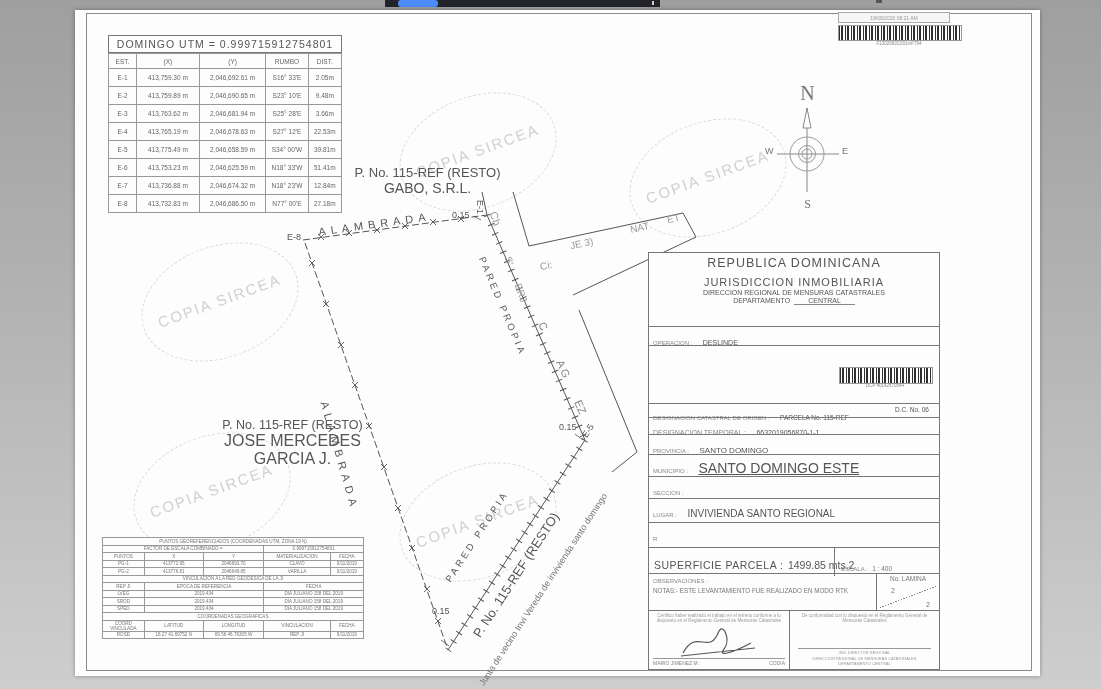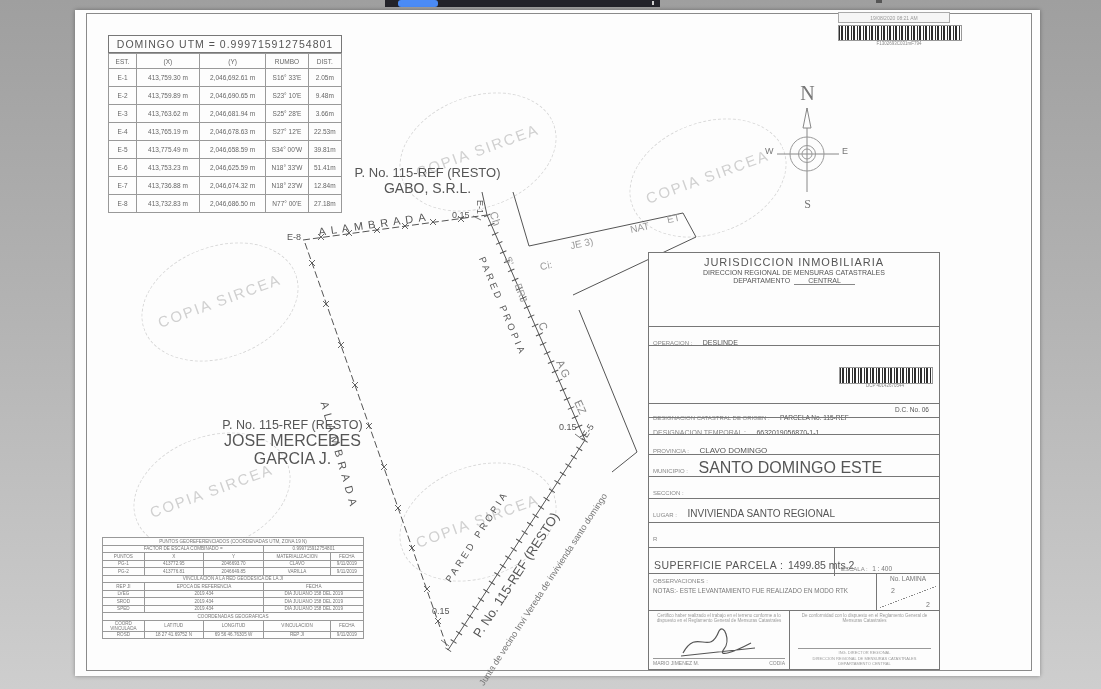--- a/index.html
+++ b/index.html
@@ -52,21 +52,21 @@
   .frag{color:#9a9a9a;}
 
   
   .tb{position:absolute;left:573px;top:242px;width:290px;height:416px;border:1px solid #777;background:#fdfdfd;color:#555;}
   .tb .row{position:absolute;left:0;right:0;border-top:1px solid #777;box-sizing:border-box;}
   .tb .row.first{border-top:none;}
   .tb .c{font-size:6px;color:#888;}
   .hdr{text-align:center;line-height:1.15;padding-top:3px;}
   .hdr .l1{font-size:12.5px;letter-spacing:1px;}
   .hdr .l2{font-size:10.5px;letter-spacing:1px;}
-  .hdr .l3{font-size:11px;letter-spacing:1px;}
+  .hdr .l3{font-size:11px;letter-spacing:1px;margin-top:6px;}
   .hdr .l4{font-size:7px;}
   .hdr .l5{font-size:7px;}
   .hdr .dep-val{border-bottom:1px solid #888;padding:0 14px;margin-left:4px;}
   .plano{text-align:center;font-size:10.5px;letter-spacing:2px;padding-top:5px;}
   .kv{padding:4px 4px 0 4px;}
   .kv .k{font-size:6px;color:#888;margin-right:6px;}
   .dcp-title{text-align:center;font-size:10px;letter-spacing:1px;padding-top:5px;}
   .barcode{background:repeating-linear-gradient(90deg,#2e2e2e 0 1px,#fff 1px 2px,#2e2e2e 2px 4px,#fff 4px 6px);}
   .bc1{position:absolute;left:190px;top:21px;width:92px;height:15px;border:1px solid #999;}
   .bc1-code{position:absolute;left:190px;top:37px;width:92px;text-align:center;font-size:4.5px;color:#888;}
@@ -342,20 +342,21 @@
               <td>69 56 46.76305 W</td>
               <td>REP JI</td>
               <td>9/11/2019</td>
             </tr>
           </tbody>
         </table>
     </div>
 
     <div class="tb">
       <div class="row first hdr" style="top:0;height:52px;">
+        <div class="l1">REPUBLICA DOMINICANA</div>
         <div class="l3">JURISDICCION INMOBILIARIA</div>
         <div class="l4">DIRECCION REGIONAL DE MENSURAS CATASTRALES</div>
         <div class="l5">
           <span>DEPARTAMENTO</span><span class="dep-val">CENTRAL</span>
         </div>
       </div>
       <div class="row kv" style="top:73px;height:19px;">
         <span class="k">OPERACION :</span>
         <span style="font-size:7px;">DESLINDE</span>
       </div>
@@ -367,25 +368,25 @@
         <span class="k">DESIGNACION CATASTRAL DE ORIGEN :</span>
         <span style="font-size:6.5px;">PARCELA No. 115-REF</span>
         <span style="font-size:6.5px;float:right;margin-right:6px;">D.C. No. 06</span>
       </div>
       <div class="row kv" style="top:164px;height:17px;padding-top:3px;">
         <span class="k" style="font-size:7px;">DESIGNACION TEMPORAL :</span>
         <span style="font-size:7px;">6632019056870-1-1</span>
       </div>
       <div class="row kv" style="top:181px;height:20px;">
         <span class="k">PROVINCIA :</span>
-        <span style="font-size:8px;">CLAVO DOMINGO</span>
+        <span style="font-size:8px;">SANTO DOMINGO</span>
       </div>
       <div class="row kv" style="top:201px;height:22px;">
         <span class="k">MUNICIPIO :</span>
-        <span style="font-size:16px;">SANTO DOMINGO ESTE</span>
+        <span style="font-size:14px;text-decoration:underline;">SANTO DOMINGO ESTE</span>
       </div>
       <div class="row kv" style="top:223px;height:22px;">
         <span class="k">SECCION :</span>
       </div>
       <div class="row kv" style="top:245px;height:24px;">
         <span class="k">LUGAR :</span>
         <span style="font-size:10px;">INVIVIENDA SANTO REGIONAL</span>
       </div>
       <div class="row kv" style="top:269px;height:22px;">
         <span class="k">R</span>

